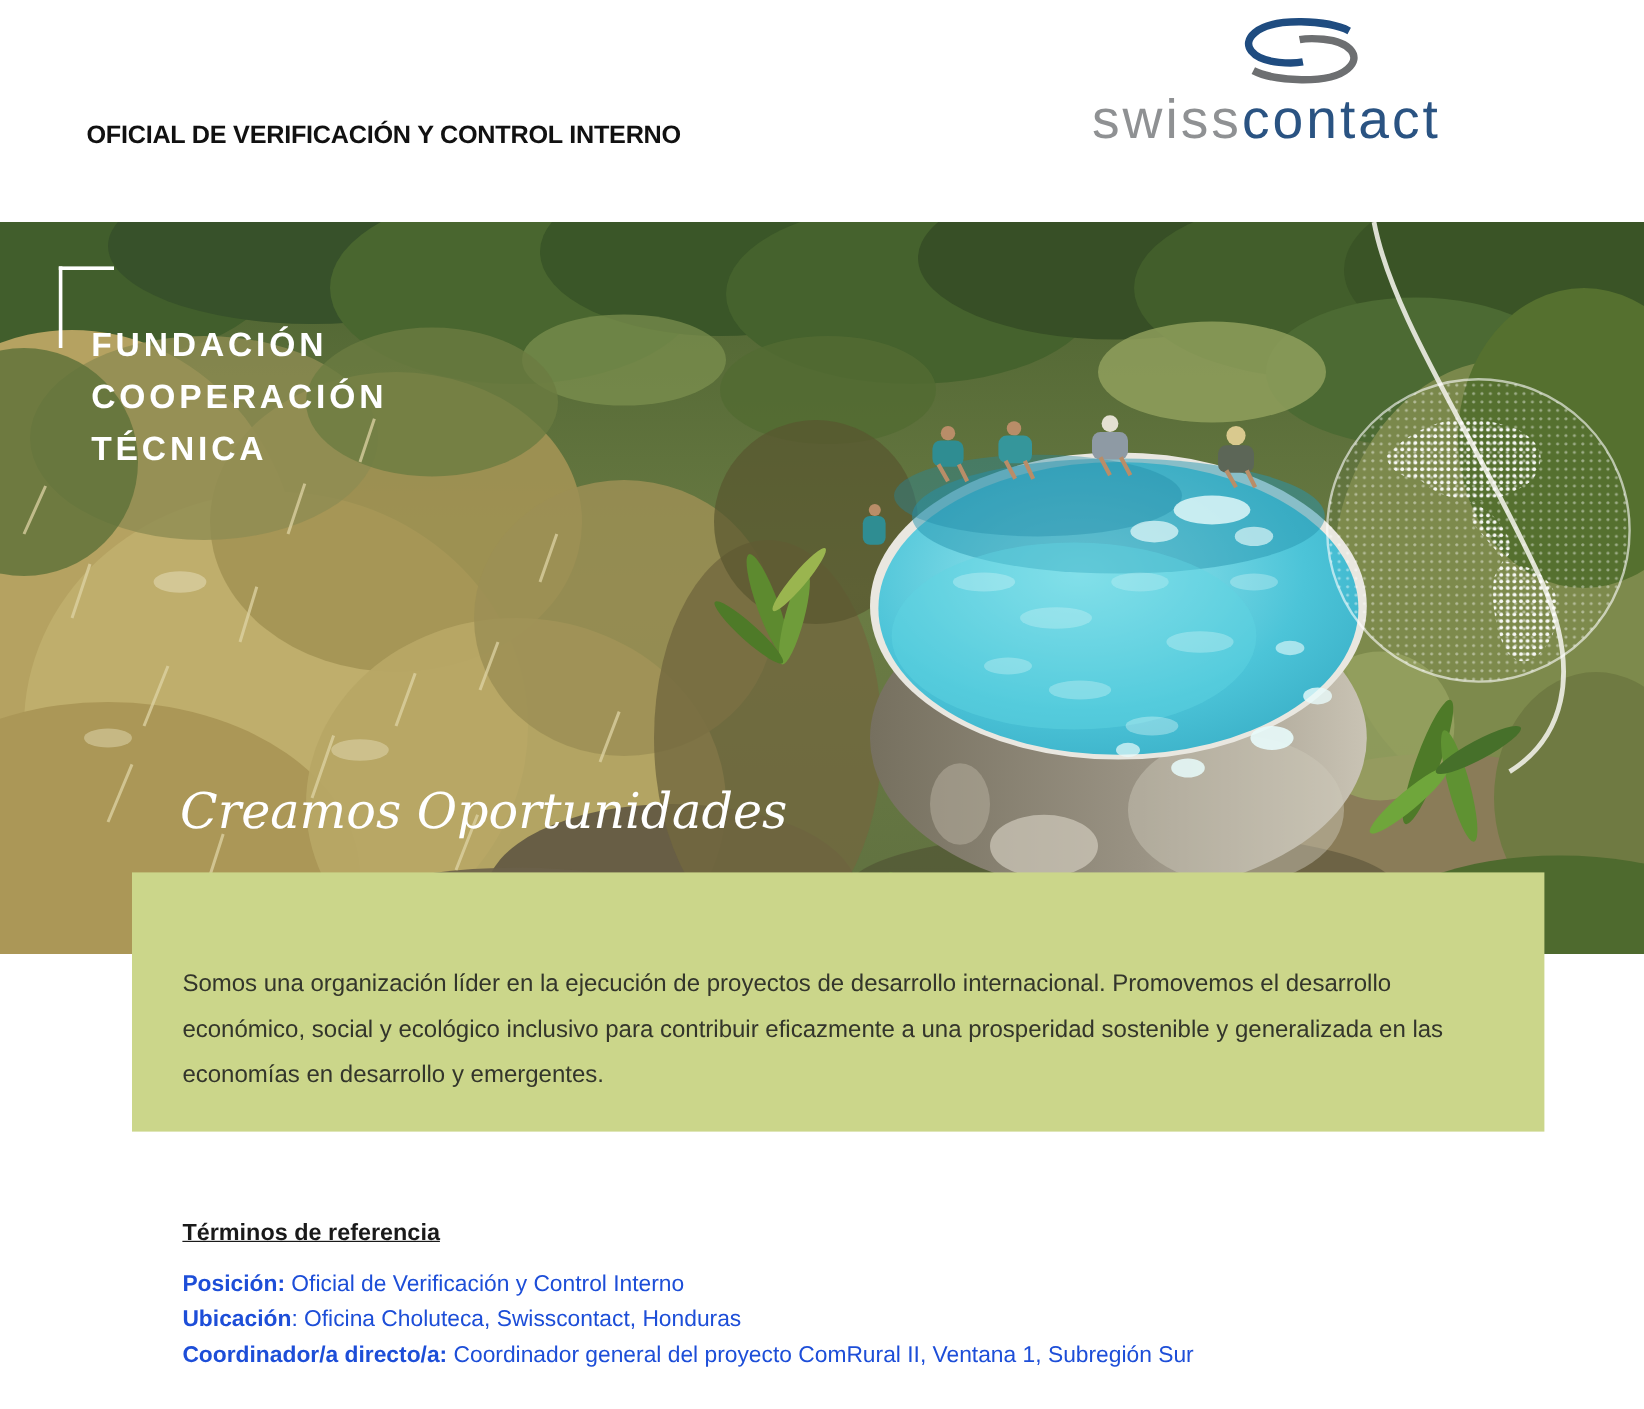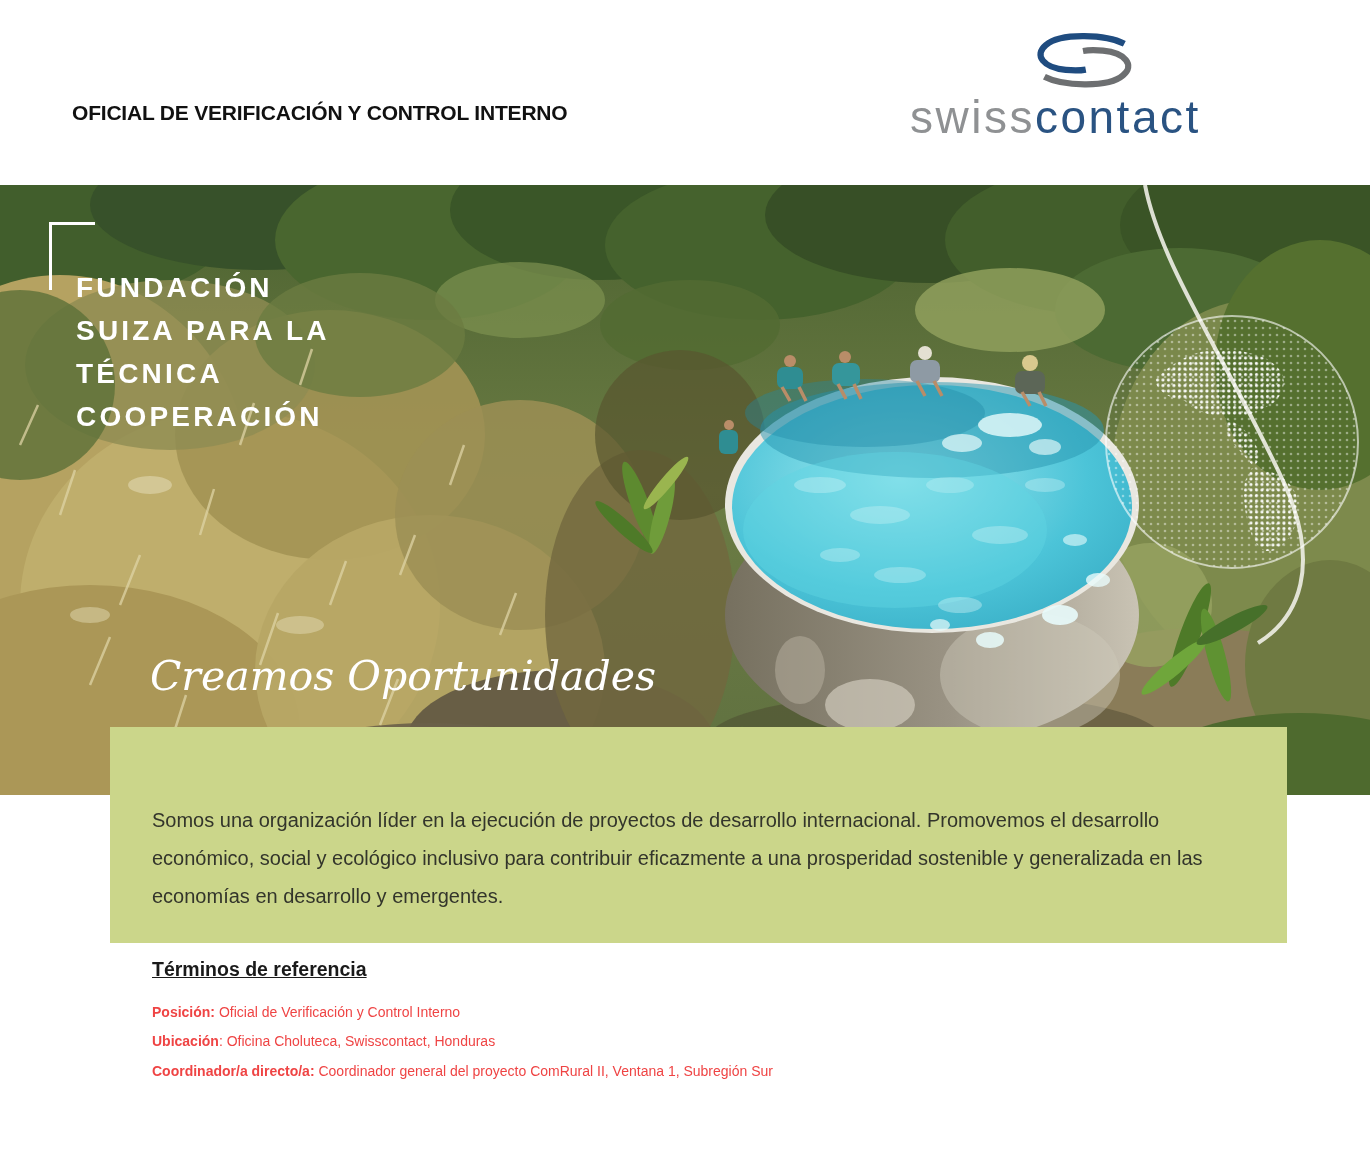--- a/index.html
+++ b/index.html
@@ -16,21 +16,21 @@
   
   .doc-title {
     position: absolute;
     left: 72px; top: 101px;
     font-size: 21px;
     font-weight: 700;
     letter-spacing: -0.2px;
     color: #111111;
     white-space: nowrap;
   }
-  .logo { position: absolute; left: 905px; top: 28px; width: 350px; height: 125px; }
+  .logo { position: absolute; left: 905px; top: 10px; width: 350px; height: 125px; }
   .logo-swirl { position: absolute; left: 108px; top: 2px; width: 140px; height: 62px; }
   .logo-word {
     position: absolute; left: 5px; top: 62px;
     font-size: 46px; letter-spacing: 2.5px; font-weight: 400;
     white-space: nowrap;
   }
   .logo-word .w-gray { color: #8F9193; }
   .logo-word .w-blue { color: #2A5382; }
 
   
@@ -69,28 +69,28 @@
   }
   .intro-text {
     position: absolute; left: 42px; top: 50px;
     width: 1100px;
     font-size: 20px; line-height: 38px;
     color: #33352B;
     margin-top: 24px;
   }
 
   
-  .terms { position: absolute; left: 152px; top: 958px; width: 1100px; }
+  .terms { position: absolute; left: 152px; top: 1016px; width: 1100px; }
   .terms-heading {
     font-size: 19.5px; font-weight: 700; color: #1a1a1a;
     text-decoration: underline;
     margin-bottom: 17px;
     white-space: nowrap;
   }
-  .term-line { font-size: 14px; line-height: 29.4px; color: #ef4444; white-space: nowrap; }
+  .term-line { font-size: 19px; line-height: 29.4px; color: #1d4ed8; white-space: nowrap; }
   .term-line .lbl { font-weight: 700; }
 </style>
 </head>
 <body>
 
 <div class="page">
 
   <div class="doc-title">OFICIAL DE VERIFICACIÓN Y CONTROL INTERNO</div>
 
   <div class="logo">
@@ -255,23 +255,22 @@
           <path d="M 1225 233 Q 1246 241 1256 261 Q 1263 276 1253 281 Q 1240 266 1227 251 Z" fill="url(#dotdense)" opacity="0.95"></path>
           <path d="M 1252 283 Q 1287 286 1297 312 Q 1302 342 1281 362 Q 1262 374 1252 351 Q 1241 320 1245 296 Z" fill="url(#dotdense)" opacity="0.95"></path>
         </g>
         <circle cx="1232" cy="257" r="126" fill="none" stroke="#ffffff" stroke-width="2" opacity="0.6"></circle>
       </g>
     </svg>
 
     <div class="foundation-bracket"></div>
     <div class="foundation-text">
       <div>FUNDACIÓN</div>
-      <div>SUIZA PARA LA</div>
+      <div>COOPERACIÓN</div>
       <div>TÉCNICA</div>
-      <div>COOPERACIÓN</div>
     </div>
     <div class="hero-tagline">Creamos Oportunidades</div>
   </div>
 
   <div class="intro-box">
     <div class="intro-text">Somos una organización líder en la ejecución de proyectos de desarrollo  internacional. Promovemos el desarrollo económico, social y ecológico inclusivo para contribuir eficazmente a una prosperidad sostenible y generalizada en las economías en desarrollo y emergentes.</div>
   </div>
 
   <div class="terms">
     <div class="terms-heading">Términos de referencia</div>

